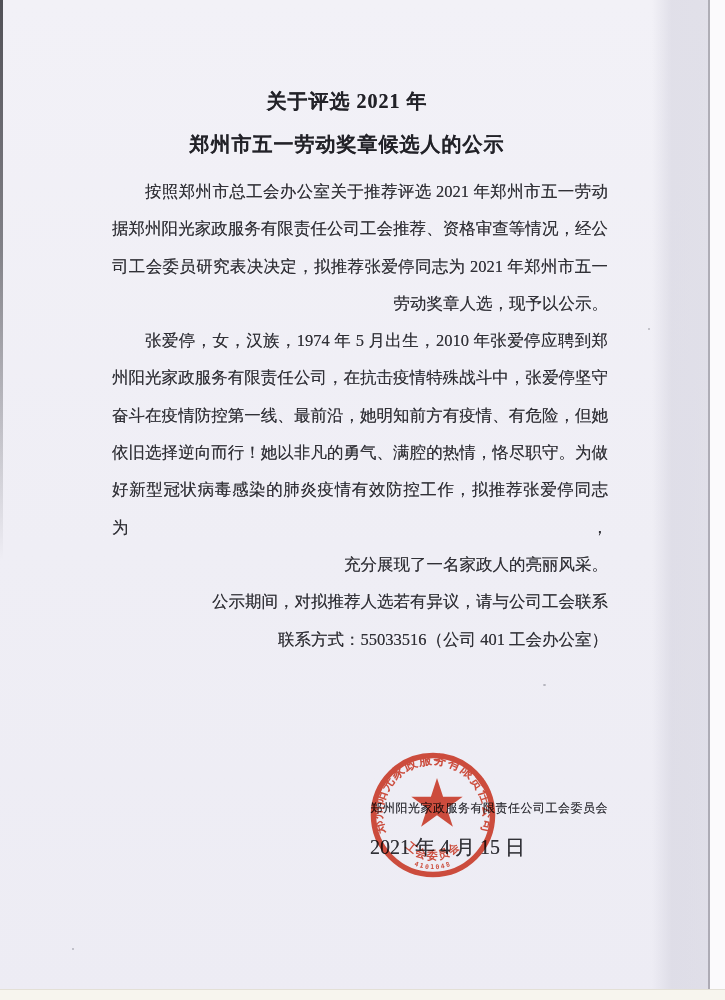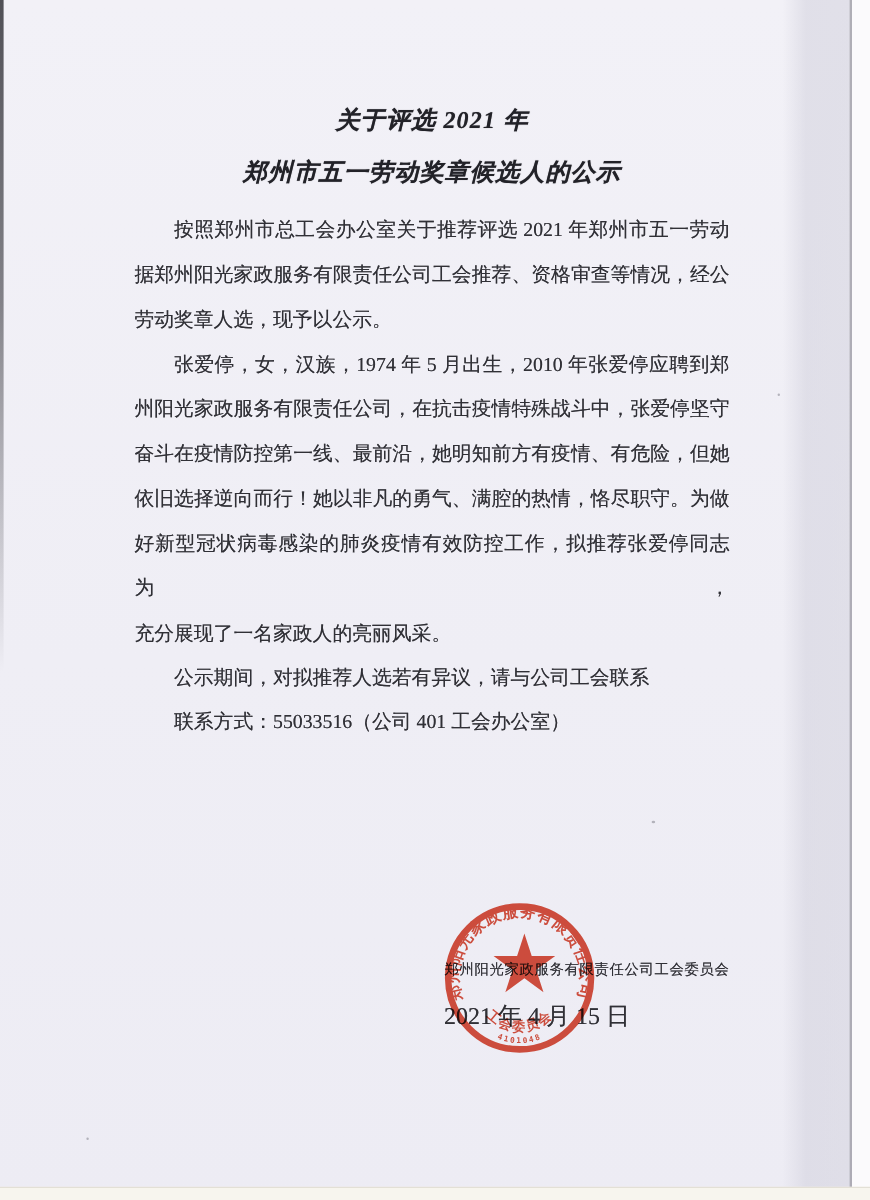--- a/index.html
+++ b/index.html
@@ -34,34 +34,33 @@
     position:absolute;left:0;top:989px;width:725px;height:11px;
     background:#f7f5ee;border-top:1px solid #e3e0d6;
   }
   .speck{position:absolute;border-radius:50%;background:rgba(70,70,80,.35);}
   .speck.s1{left:543px;top:684px;width:3px;height:2px;}
   .speck.s2{left:648px;top:328px;width:2px;height:2px;}
   .speck.s3{left:72px;top:948px;width:2px;height:2px;}
 
   
   .doc-title{
-    position:absolute;left:112px;width:496px;text-align:center;
+    position:absolute;left:99px;width:496px;text-align:center;
     font-weight:bold;font-size:20px;line-height:26px;color:#222228;
     letter-spacing:1px;
     text-shadow:0 0 .6px rgba(34,34,40,.7);
-    font-style:italic;
   }
   .doc-title.t1{top:88px;}
   .doc-title.t2{top:131px;}
   .body{
     position:absolute;left:112px;top:173px;width:496px;
     font-size:16.5px;line-height:37.3px;color:#303036;
     text-shadow:0 0 .5px rgba(44,44,50,.65);
   }
-  .bline{white-space:nowrap;text-align:left;}
+  .bline{white-space:nowrap;text-align:right;}
   .bline.fill{white-space:normal;text-align:justify;text-align-last:justify;font-family:Liberation Serif, serif;}
   .bline.indent{text-indent:33px;}
   .signature{
     position:absolute;left:112px;top:798px;width:496px;text-align:right;
     font-size:12px;line-height:21px;letter-spacing:.5px;color:#303036;
     text-shadow:0 0 .5px rgba(44,44,50,.65);
   }
   .sign-date{
     position:absolute;left:370px;top:837px;width:160px;text-align:left;
     font-size:20px;line-height:20px;color:#303036;
@@ -87,20 +86,21 @@
   <div class="speck s1"></div>
   <div class="speck s2"></div>
   <div class="speck s3"></div>
 
   <div class="doc-title t1">关于评选 2021 年</div>
   <div class="doc-title t2">郑州市五一劳动奖章候选人的公示</div>
 
   <div class="body">
       <div class="bline indent fill">按照郑州市总工会办公室关于推荐评选 2021 年郑州市五一劳动</div>
       <div class="bline fill">据郑州阳光家政服务有限责任公司工会推荐、资格审查等情况，经公</div>
+      <div class="bline fill">司工会委员研究表决决定，拟推荐张爱停同志为 2021 年郑州市五一</div>
       <div class="bline">劳动奖章人选，现予以公示。</div>
       <div class="bline indent fill">张爱停，女，汉族，1974 年 5 月出生，2010 年张爱停应聘到郑</div>
       <div class="bline fill">州阳光家政服务有限责任公司，在抗击疫情特殊战斗中，张爱停坚守</div>
       <div class="bline fill">奋斗在疫情防控第一线、最前沿，她明知前方有疫情、有危险，但她</div>
       <div class="bline fill">依旧选择逆向而行！她以非凡的勇气、满腔的热情，恪尽职守。为做</div>
       <div class="bline fill">好新型冠状病毒感染的肺炎疫情有效防控工作，拟推荐张爱停同志为，</div>
       <div class="bline">充分展现了一名家政人的亮丽风采。</div>
       <div class="bline indent">公示期间，对拟推荐人选若有异议，请与公司工会联系</div>
       <div class="bline indent">联系方式：55033516（公司 401 工会办公室）</div>
     </div>

